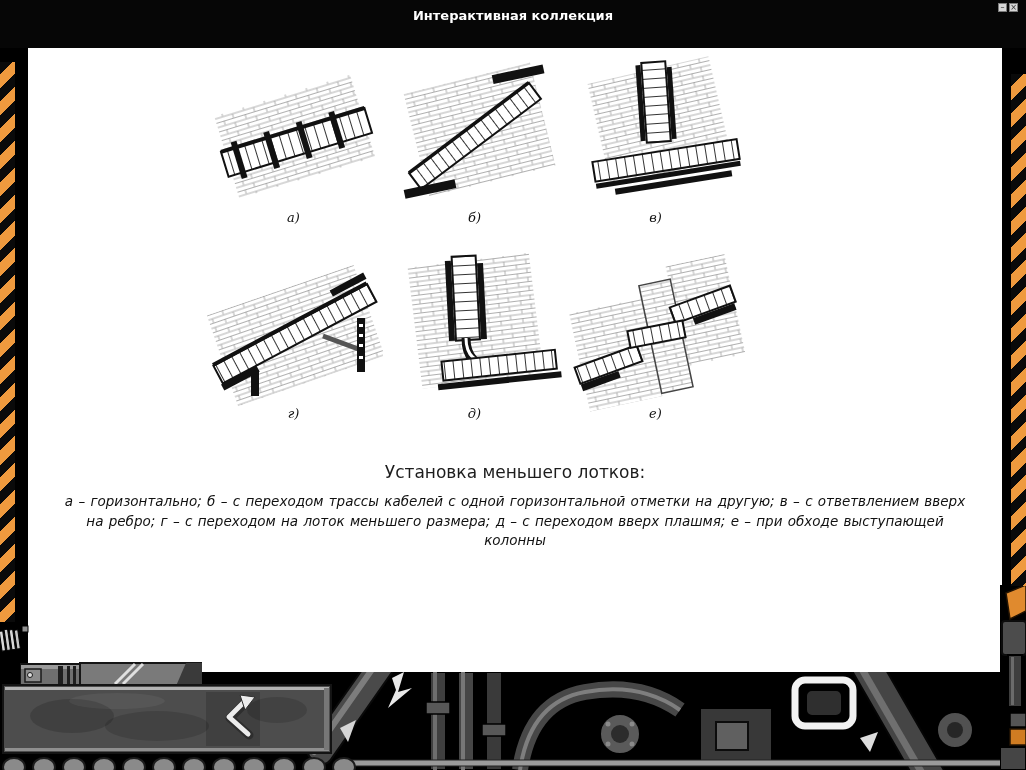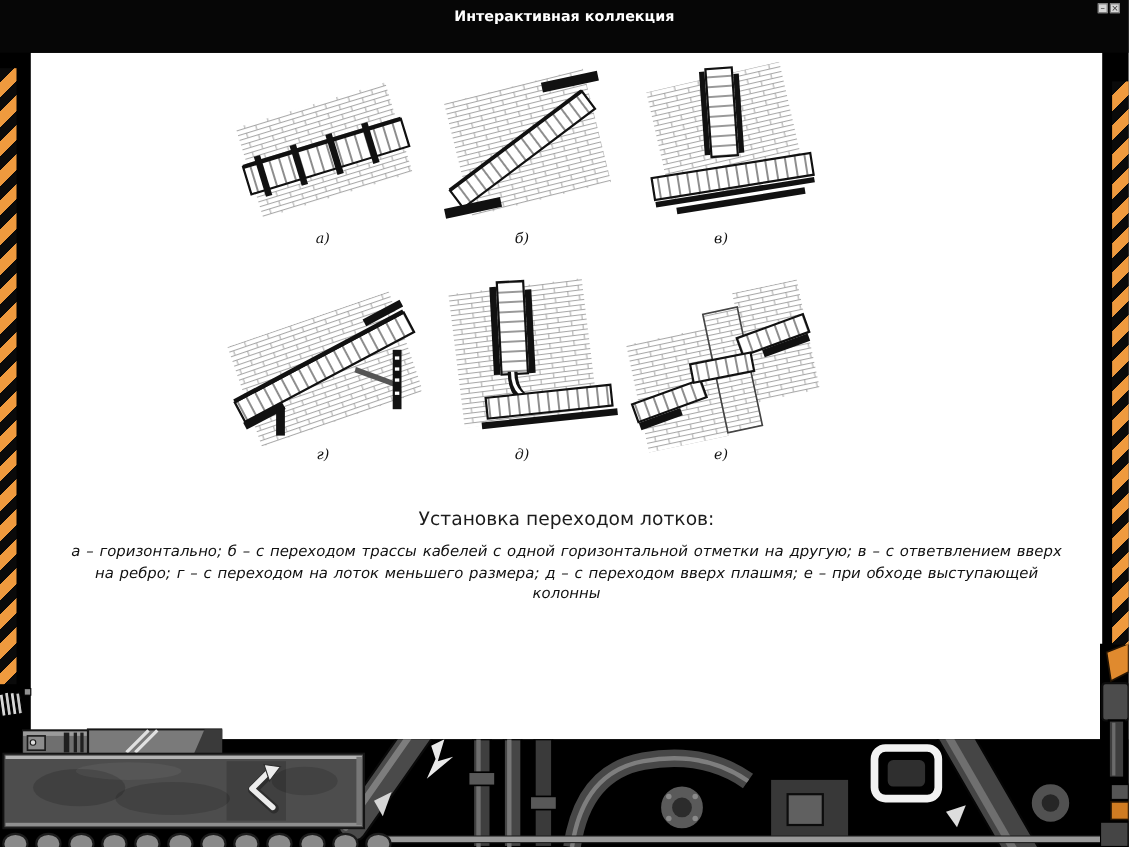--- a/index.html
+++ b/index.html
@@ -211,21 +211,21 @@
             <rect x="62" y="74" width="56" height="17" fill="url(#tray)" stroke="#111" stroke-width="2"></rect>
           </g>
           <rect x="2" y="104" width="40" height="7" fill="#111"></rect>
           <rect x="130" y="80" width="44" height="7" fill="#111"></rect>
         </g>
       </svg>
       <span class="figlabel">е)</span>
     </div>
   </div>
 
-  <div class="cap-title">Установка переходом лотков:</div>
+  <div class="cap-title">Установка меньшего лотков:</div>
   <div class="cap-body">а – горизонтально; б – с переходом трассы кабелей с одной горизонтальной отметки на другую; в – с ответвлением вверх на ребро; г – с переходом на лоток меньшего размера; д – с переходом вверх плашмя; е – при обходе выступающей колонны</div>
 </div>
 
 <svg class="bottom-art" viewBox="0 0 1026 98">
   <rect width="1026" height="98" fill="#000"></rect>
   <g transform="rotate(35 370 30)">
     <rect x="345" y="-20" width="26" height="130" rx="10" fill="#4a4a4a" stroke="#0a0a0a" stroke-width="2"></rect>
     <rect x="350" y="-16" width="6" height="122" rx="3" fill="#7d7d7d"></rect>
   </g>
   <polygon points="392,6 404,0 398,20 412,16 388,36 396,18" fill="#e9e9e9"></polygon>

